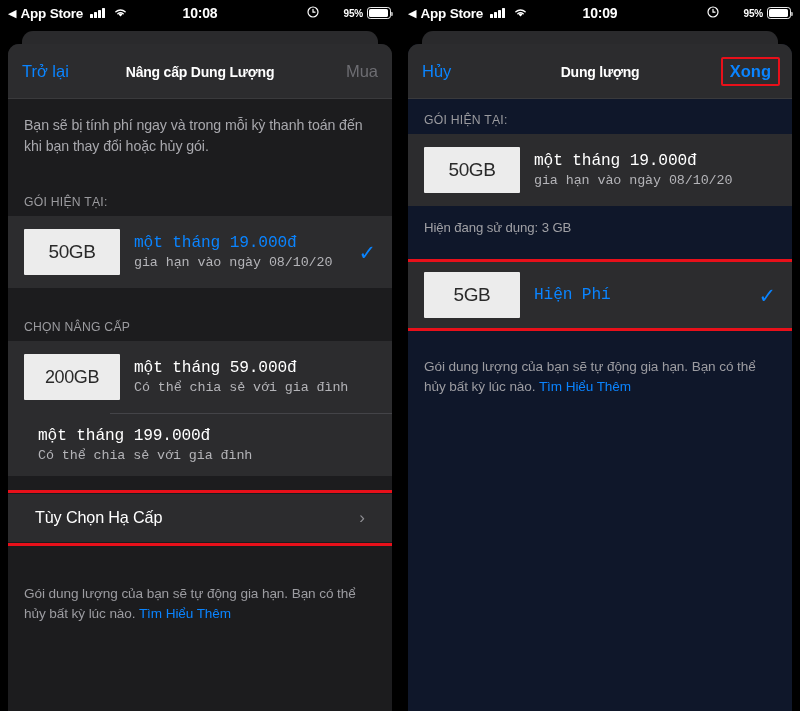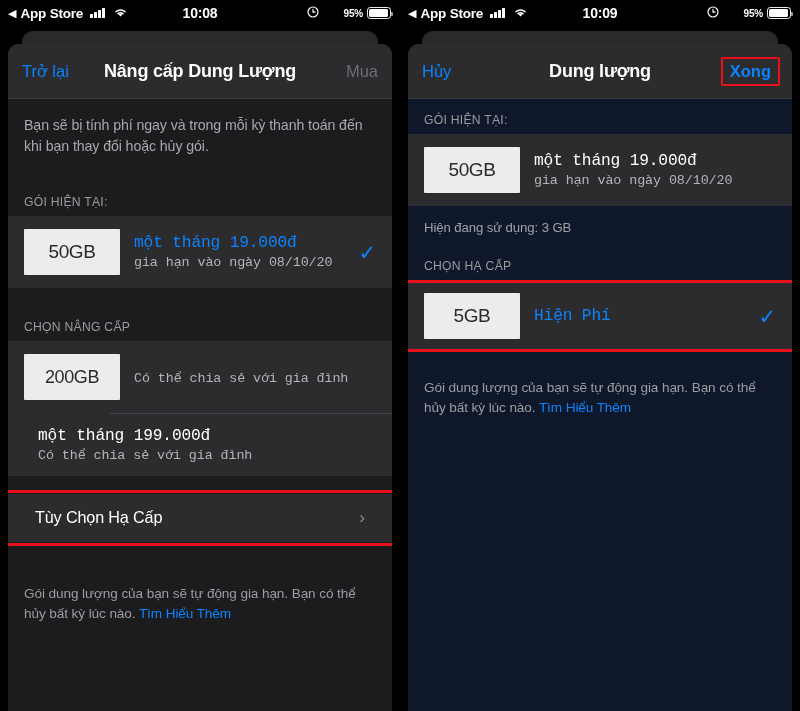--- a/index.html
+++ b/index.html
@@ -82,21 +82,21 @@
   }
   .nav-left, .nav-right {
     font-size: 16.5px; color: #0a84ff; white-space: nowrap;
     z-index: 2;
   }
   .nav-right { margin-left: auto; }
   .nav-right.dim { color: #6d6d72; }
   .nav-title {
     position: absolute; left: 0; right: 0; top: 0; height: 55px;
     display: flex; align-items: center; justify-content: center;
-    color: #fff; font-size: 18px; font-weight: 700; letter-spacing: -0.2px;
+    color: #fff; font-size: 14px; font-weight: 700; letter-spacing: -0.2px;
     pointer-events: none;
   }
   .nav-right-box {
     border: 2.5px solid #e8101a; border-radius: 2px;
     padding: 3px 7px; margin-left: auto; margin-right: -2px;
   }
   .nav-right-box .nav-right { margin-left: 0; font-weight: bold; }
 
   
   .body { position: relative; height: calc(711px - 44px - 55px); }
@@ -231,20 +231,21 @@
           </div>
         </div>
 
         <div style="height:32px"></div>
         <div class="section-label">CHỌN NÂNG CẤP</div>
 
         <div class="card">
           <div class="row">
             <div class="chip small-text">200GB</div>
             <div class="row-texts">
+              <div class="row-title">một tháng 59.000đ</div>
               <div class="row-sub">Có thể chia sẻ với gia đình</div>
             </div>
           </div>
           <div class="divider"></div>
           <div class="row">
             <div class="row-texts">
               <div class="row-title">một tháng 199.000đ</div>
               <div class="row-sub">Có thể chia sẻ với gia đình</div>
             </div>
           </div>
@@ -328,21 +329,20 @@
               <div class="row-title">một tháng 19.000đ</div>
               <div class="row-sub">gia hạn vào ngày 08/10/20</div>
             </div>
           </div>
         </div>
 
         <div style="height:14px"></div>
         <div class="note-line">Hiện đang sử dụng: 3 GB</div>
 
         <div style="height:24px"></div>
-        <div class="section-label">CHỌN HẠ CẤP</div>
 
         <div style="position:relative">
           <div class="card">
             <div class="row" style="min-height:70px">
               <div class="chip">5GB</div>
               <div class="row-texts">
                 <div class="row-title accent">Hiện Phí</div>
               </div>
               <div class="check">✓</div>
             </div>

